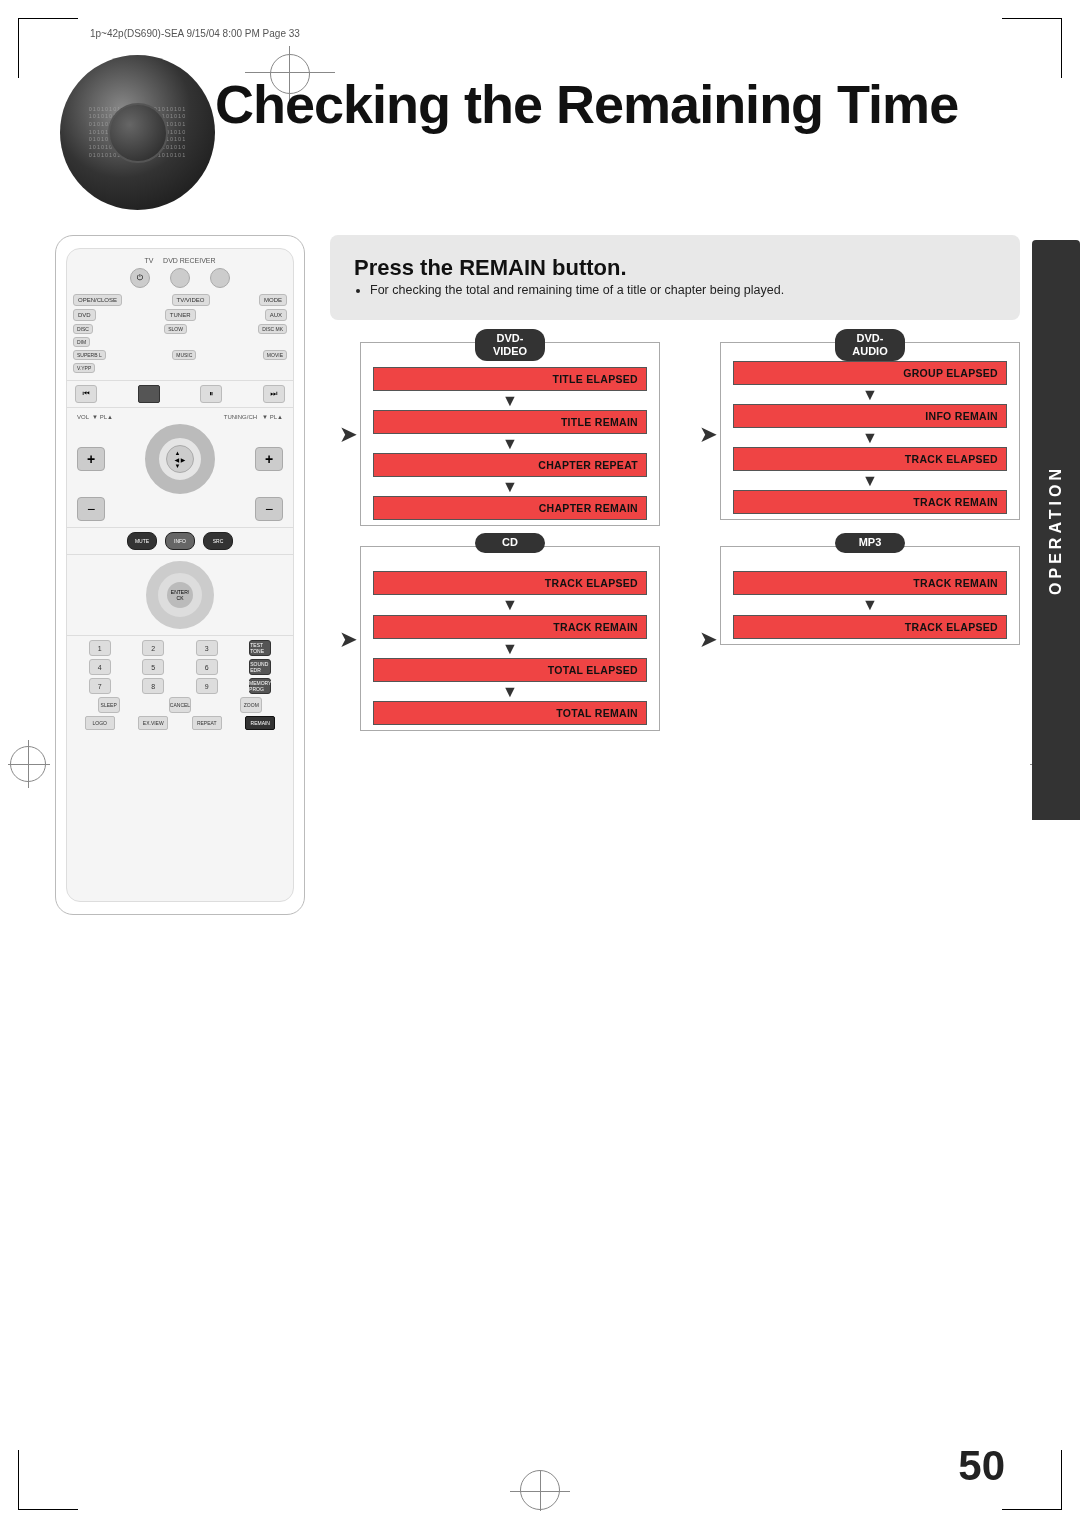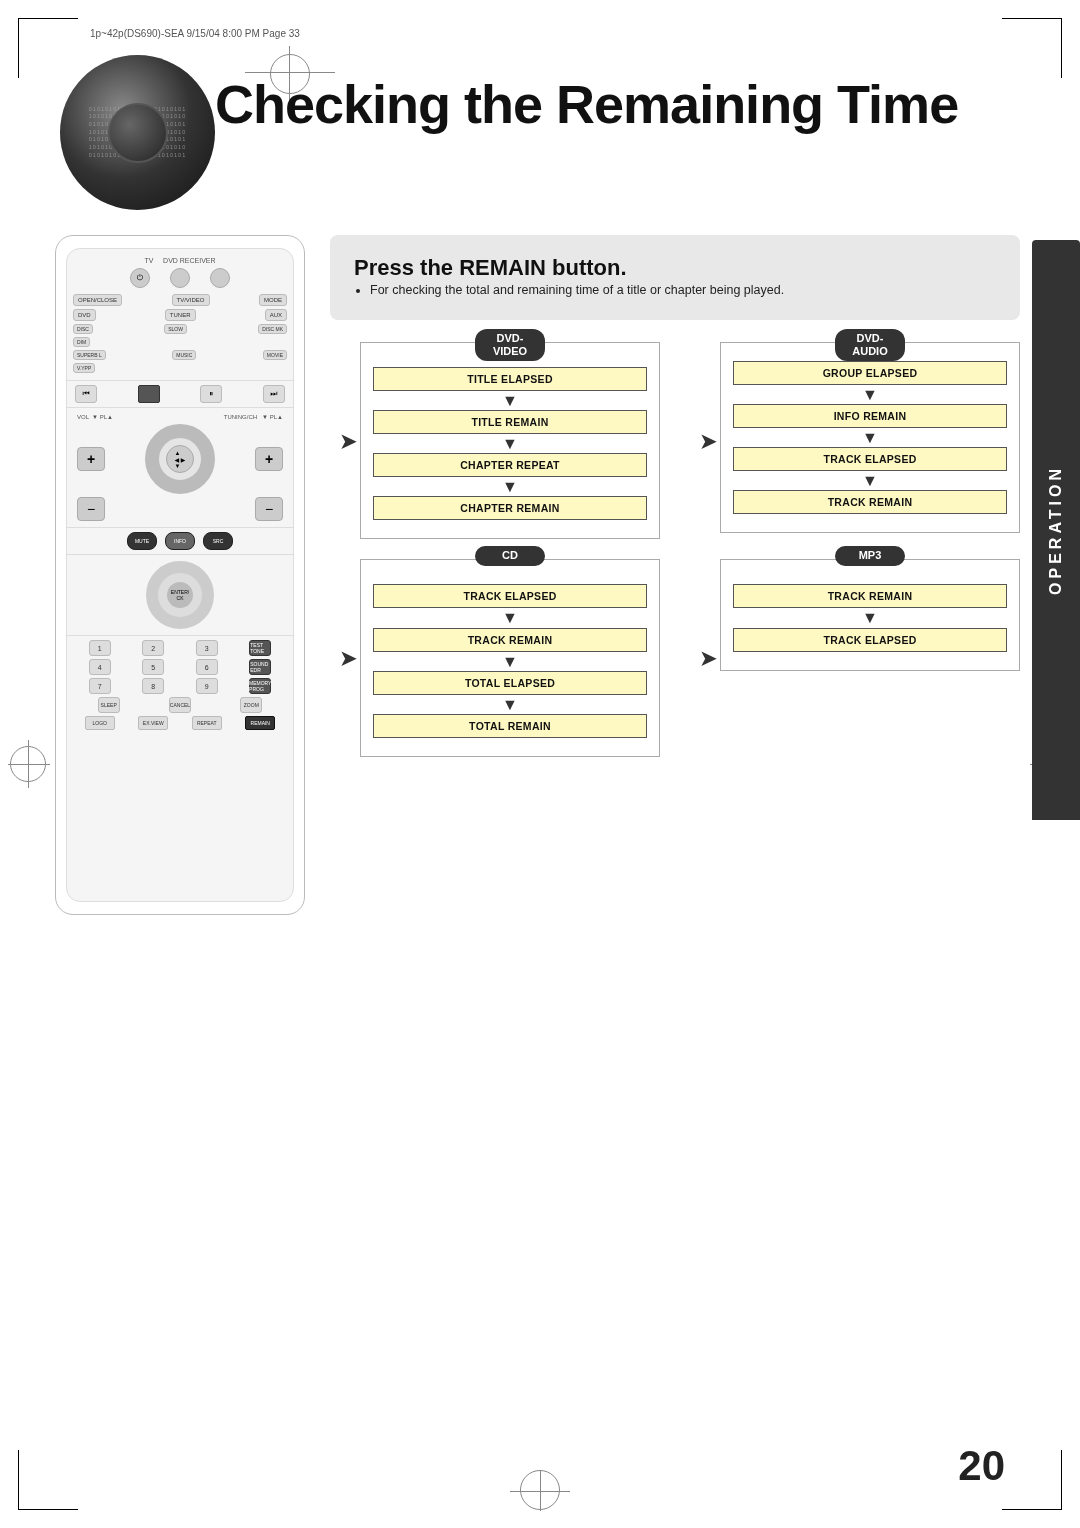--- a/index.html
+++ b/index.html
@@ -411,21 +411,21 @@
 
     
     .flow-grid {
       display: grid;
       grid-template-columns: 1fr 1fr;
       gap: 20px 30px;
     }
 
     .flow-diagram {
       border: 1.5px solid #aaa;
-      padding: 14px 12px 18px;
+      padding: 14px 12px 5px;
       position: relative;
     }
 
     .flow-badge {
       position: absolute;
       top: -14px;
       left: 50%;
       transform: translateX(-50%);
       background: #333;
       color: #fff;
@@ -434,25 +434,25 @@
       font-size: 11px;
       font-weight: bold;
       text-align: center;
       line-height: 1.2;
       min-width: 70px;
     }
 
     .flow-item {
       border: 1.5px solid #555;
       padding: 5px 8px;
-      text-align: center;
+      text-align: right;
       font-size: 10.5px;
       font-weight: bold;
       color: #111;
-      background: #fef9c3;
+      background: #ef4444;
       letter-spacing: 0.3px;
       margin-bottom: 0;
     }
 
     .flow-arrow {
       text-align: center;
       font-size: 16px;
       color: #333;
       line-height: 1.2;
       margin: 0;
@@ -776,13 +776,13 @@
           <div class="flow-item">TRACK REMAIN</div>
           <div class="flow-arrow">▼</div>
           <div class="flow-item">TRACK ELAPSED</div>
         </div>
       </div>
     </div>
 
   </div>
 </div>
 
-<div class="page-number">20</div>
+<div class="page-number">50</div>
 
 </body></html>

